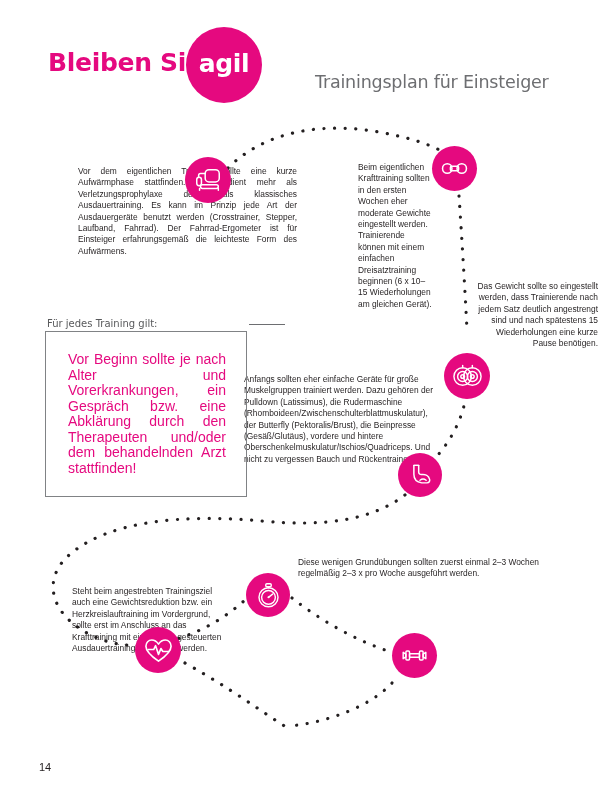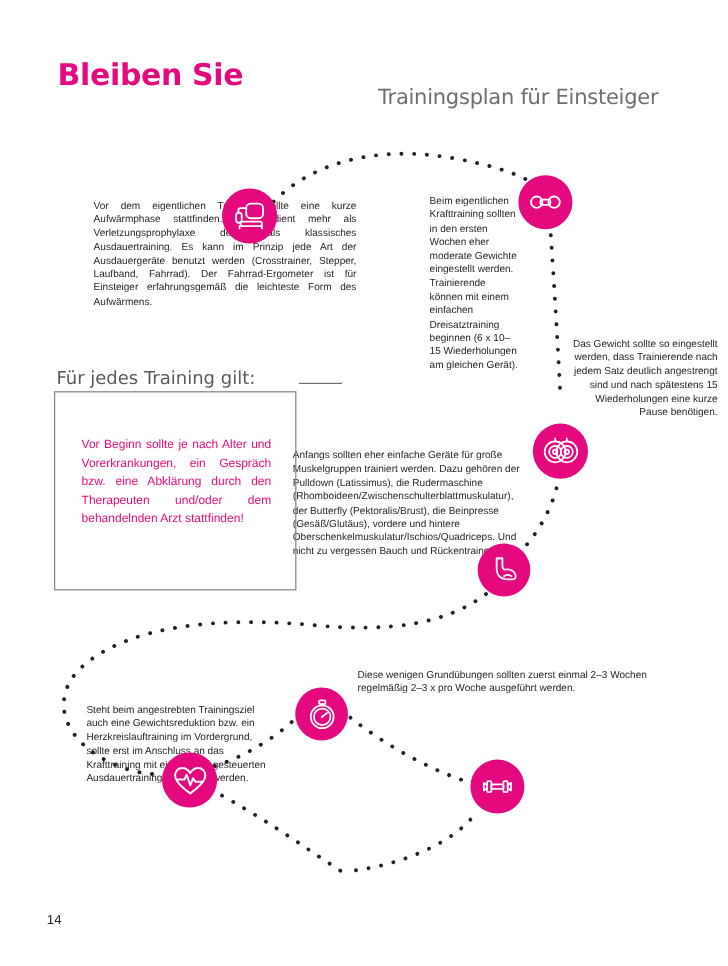--- a/index.html
+++ b/index.html
@@ -46,35 +46,35 @@
   .tb{position:absolute;z-index:3;font-size:8.4px;line-height:11.4px;color:#231f20;}
   .tb.just{text-align:justify;}
   .tb.right{text-align:right;margin-top:48px;}
   .tb.left{text-align:left;}
 
   
   .box-wrap{position:absolute;left:45px;top:306px;z-index:3;}
   .box-title{
     position:relative;
     font-family:"DejaVu Sans", sans-serif;
-    font-size:15px;color:#58595b;white-space:nowrap;
-    margin-bottom:2px;padding-left:2px;
+    font-size:10px;color:#58595b;white-space:nowrap;
+    margin-bottom:2px;padding-left:2px;margin-top:12px;
   }
   .box-title .rule{
     position:absolute;right:-38px;bottom:4px;width:36px;height:1px;background:#6d6e71;
   }
   .box{
     width:202px;height:166px;
     border:1px solid #808285;
     box-sizing:border-box;
     position:relative;
   }
   .box-text{
-    position:absolute;left:22px;top:36px;width:158px;
-    color:#e5097f;font-size:10px;line-height:15.5px;text-align:justify;
+    position:absolute;left:22px;top:20px;width:158px;
+    color:#e5097f;font-size:14px;line-height:15.5px;text-align:justify;
   }
 
   
   .ico{
     position:absolute;border-radius:50%;background:#e5097f;z-index:3;
     display:flex;align-items:center;justify-content:center;
   }
   .ico svg{display:block;}
 
   
@@ -103,20 +103,23 @@
       <path d="M292,598 C320,620 355,640 388,651"></path>
 
       <path d="M392,683 C372,705 330,722 290,726"></path>
 
       <path d="M185,663 C230,688 262,712 286,727"></path>
     </g>
   </svg>
 
   <div class="header">
     <div class="brand">Bleiben Sie</div>
+    <div class="brand-badge">
+      <span>agil</span>
+    </div>
     <div class="page-title">Trainingsplan für Einsteiger</div>
   </div>
 
   <div class="tb just" style="left:78px;top:166px;width:219px;">Vor dem eigentlichen Training sollte eine kurze Aufwärmphase stattfinden. Diese dient mehr als Verletzungsprophylaxe denn als klassisches Ausdauertraining. Es kann im Prinzip jede Art der Ausdauergeräte benutzt werden (Crosstrainer, Stepper, Laufband, Fahrrad). Der Fahrrad-Ergometer ist für Einsteiger erfahrungsgemäß die leichteste Form des Aufwärmens.</div>
 
   <div class="tb left" style="left:358px;top:162px;width:76px;">Beim eigentlichen Krafttraining sollten in den ersten Wochen eher moderate Gewichte eingestellt werden. Trainierende können mit einem einfachen Dreisatztraining beginnen (6 x 10–15 Wiederholungen am gleichen Gerät).</div>
 
   <div class="tb right" style="left:474px;top:233px;width:124px;">Das Gewicht sollte so eingestellt werden, dass Trainierende nach jedem Satz deutlich angestrengt sind und nach spätestens 15 Wiederholungen eine kurze Pause benötigen.</div>
 
   <div class="tb left" style="left:244px;top:374px;width:195px;">Anfangs sollten eher einfache Geräte für große Muskelgruppen trainiert werden. Dazu gehören der Pulldown (Latissimus), die Rudermaschine (Rhomboideen/Zwischenschulterblattmuskulatur), der Butterfly (Pektoralis/Brust), die Beinpresse (Gesäß/Glutäus), vordere und hintere Oberschenkelmuskulatur/Ischios/Quadriceps. Und nicht zu vergessen Bauch und Rückentrainer.</div>

